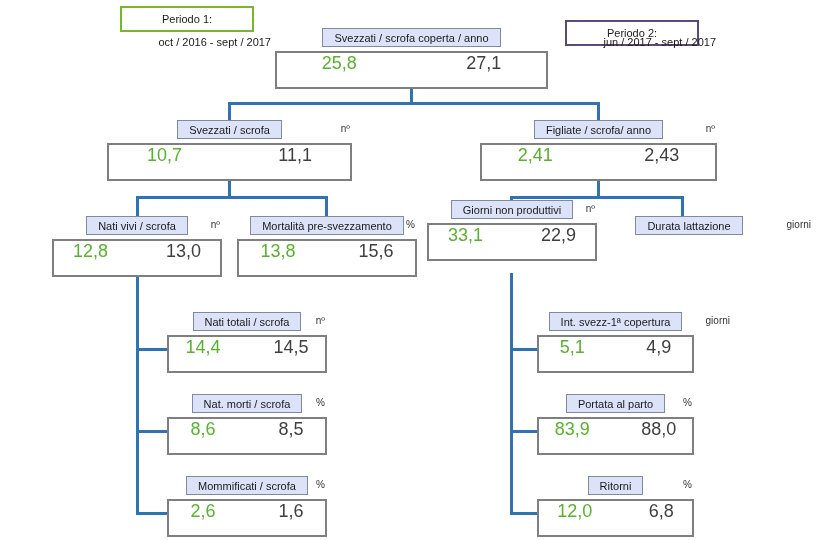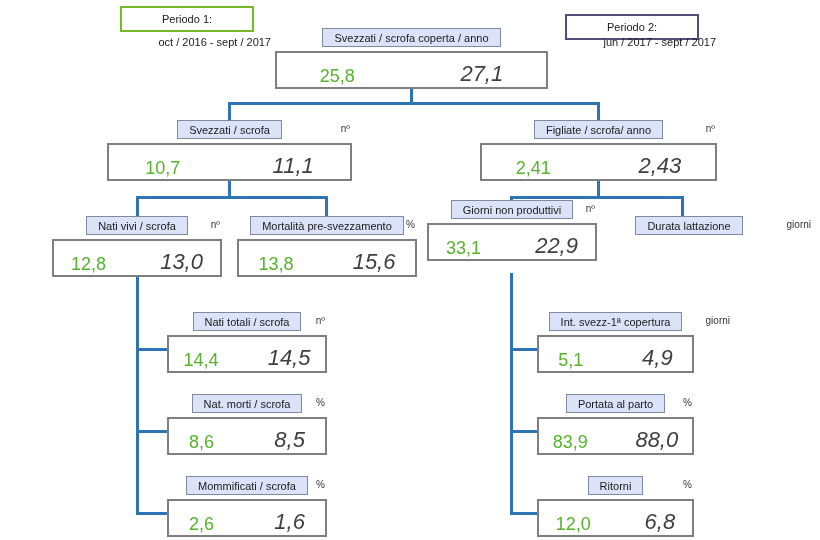--- a/index.html
+++ b/index.html
@@ -25,25 +25,25 @@
   .label-box {
     display:inline-block; background:#dce3f8; border:1px solid #7f8aa0;
     font-size:11px; color:#1a1a1a; padding:3px 11px 2px; white-space:nowrap;
   }
   .unit {
     position:absolute; top:3px; right:2px; font-size:10px; color:#333333; white-space:nowrap;
   }
   .unit-out { right:-36px; }
   .value-box {
     position:relative; margin-top:-1px; height:34px; background:#ffffff;
-    border:2px solid #7f7f7f; display:flex; align-items:flex-end;
+    border:2px solid #7f7f7f; display:flex; align-items:flex-start;
     justify-content:space-around; z-index:1;gap:20px;
   }
   .v1 { font-size:18px; color:#56b32b; }
-  .v2 { font-size:22px; color:#3f3f3f;font-style:italic; }
+  .v2 { font-size:18px; color:#3f3f3f; }
 </style>
 </head>
 <body>
 
 <div class="canvas">
 
   <div class="line" style="left:410px;top:85px;width:3px;height:20px;"></div>
   <div class="line" style="left:228px;top:102px;width:372px;height:3px;"></div>
   <div class="line" style="left:228px;top:102px;width:3px;height:19px;"></div>
   <div class="line" style="left:597px;top:102px;width:3px;height:19px;"></div>
@@ -66,21 +66,21 @@
   <div class="line" style="left:510px;top:273px;width:3px;height:242px;"></div>
   <div class="line" style="left:510px;top:348px;width:27px;height:3px;"></div>
   <div class="line" style="left:510px;top:430px;width:27px;height:3px;"></div>
   <div class="line" style="left:510px;top:512px;width:27px;height:3px;"></div>
 
   <div class="period-box p1" style="left:120px;top:6px;">
     <span>Periodo 1:</span>
   </div>
   <div class="period-range" style="left:101px;top:36px;">oct / 2016 - sept / 2017</div>
 
-  <div class="period-box p2" style="left:565px;top:14px;">
+  <div class="period-box p2" style="left:565px;top:20px;">
     <span>Periodo 2:</span>
   </div>
   <div class="period-range" style="left:546px;top:36px;">jun / 2017 - sept / 2017</div>
 
   <div class="node" style="left:275px;top:28px;width:273px;">
     <div class="label-row">
       <span class="label-box">Svezzati / scrofa coperta / anno</span>
       <span class="unit"></span>
     </div>
     <div class="value-box">

